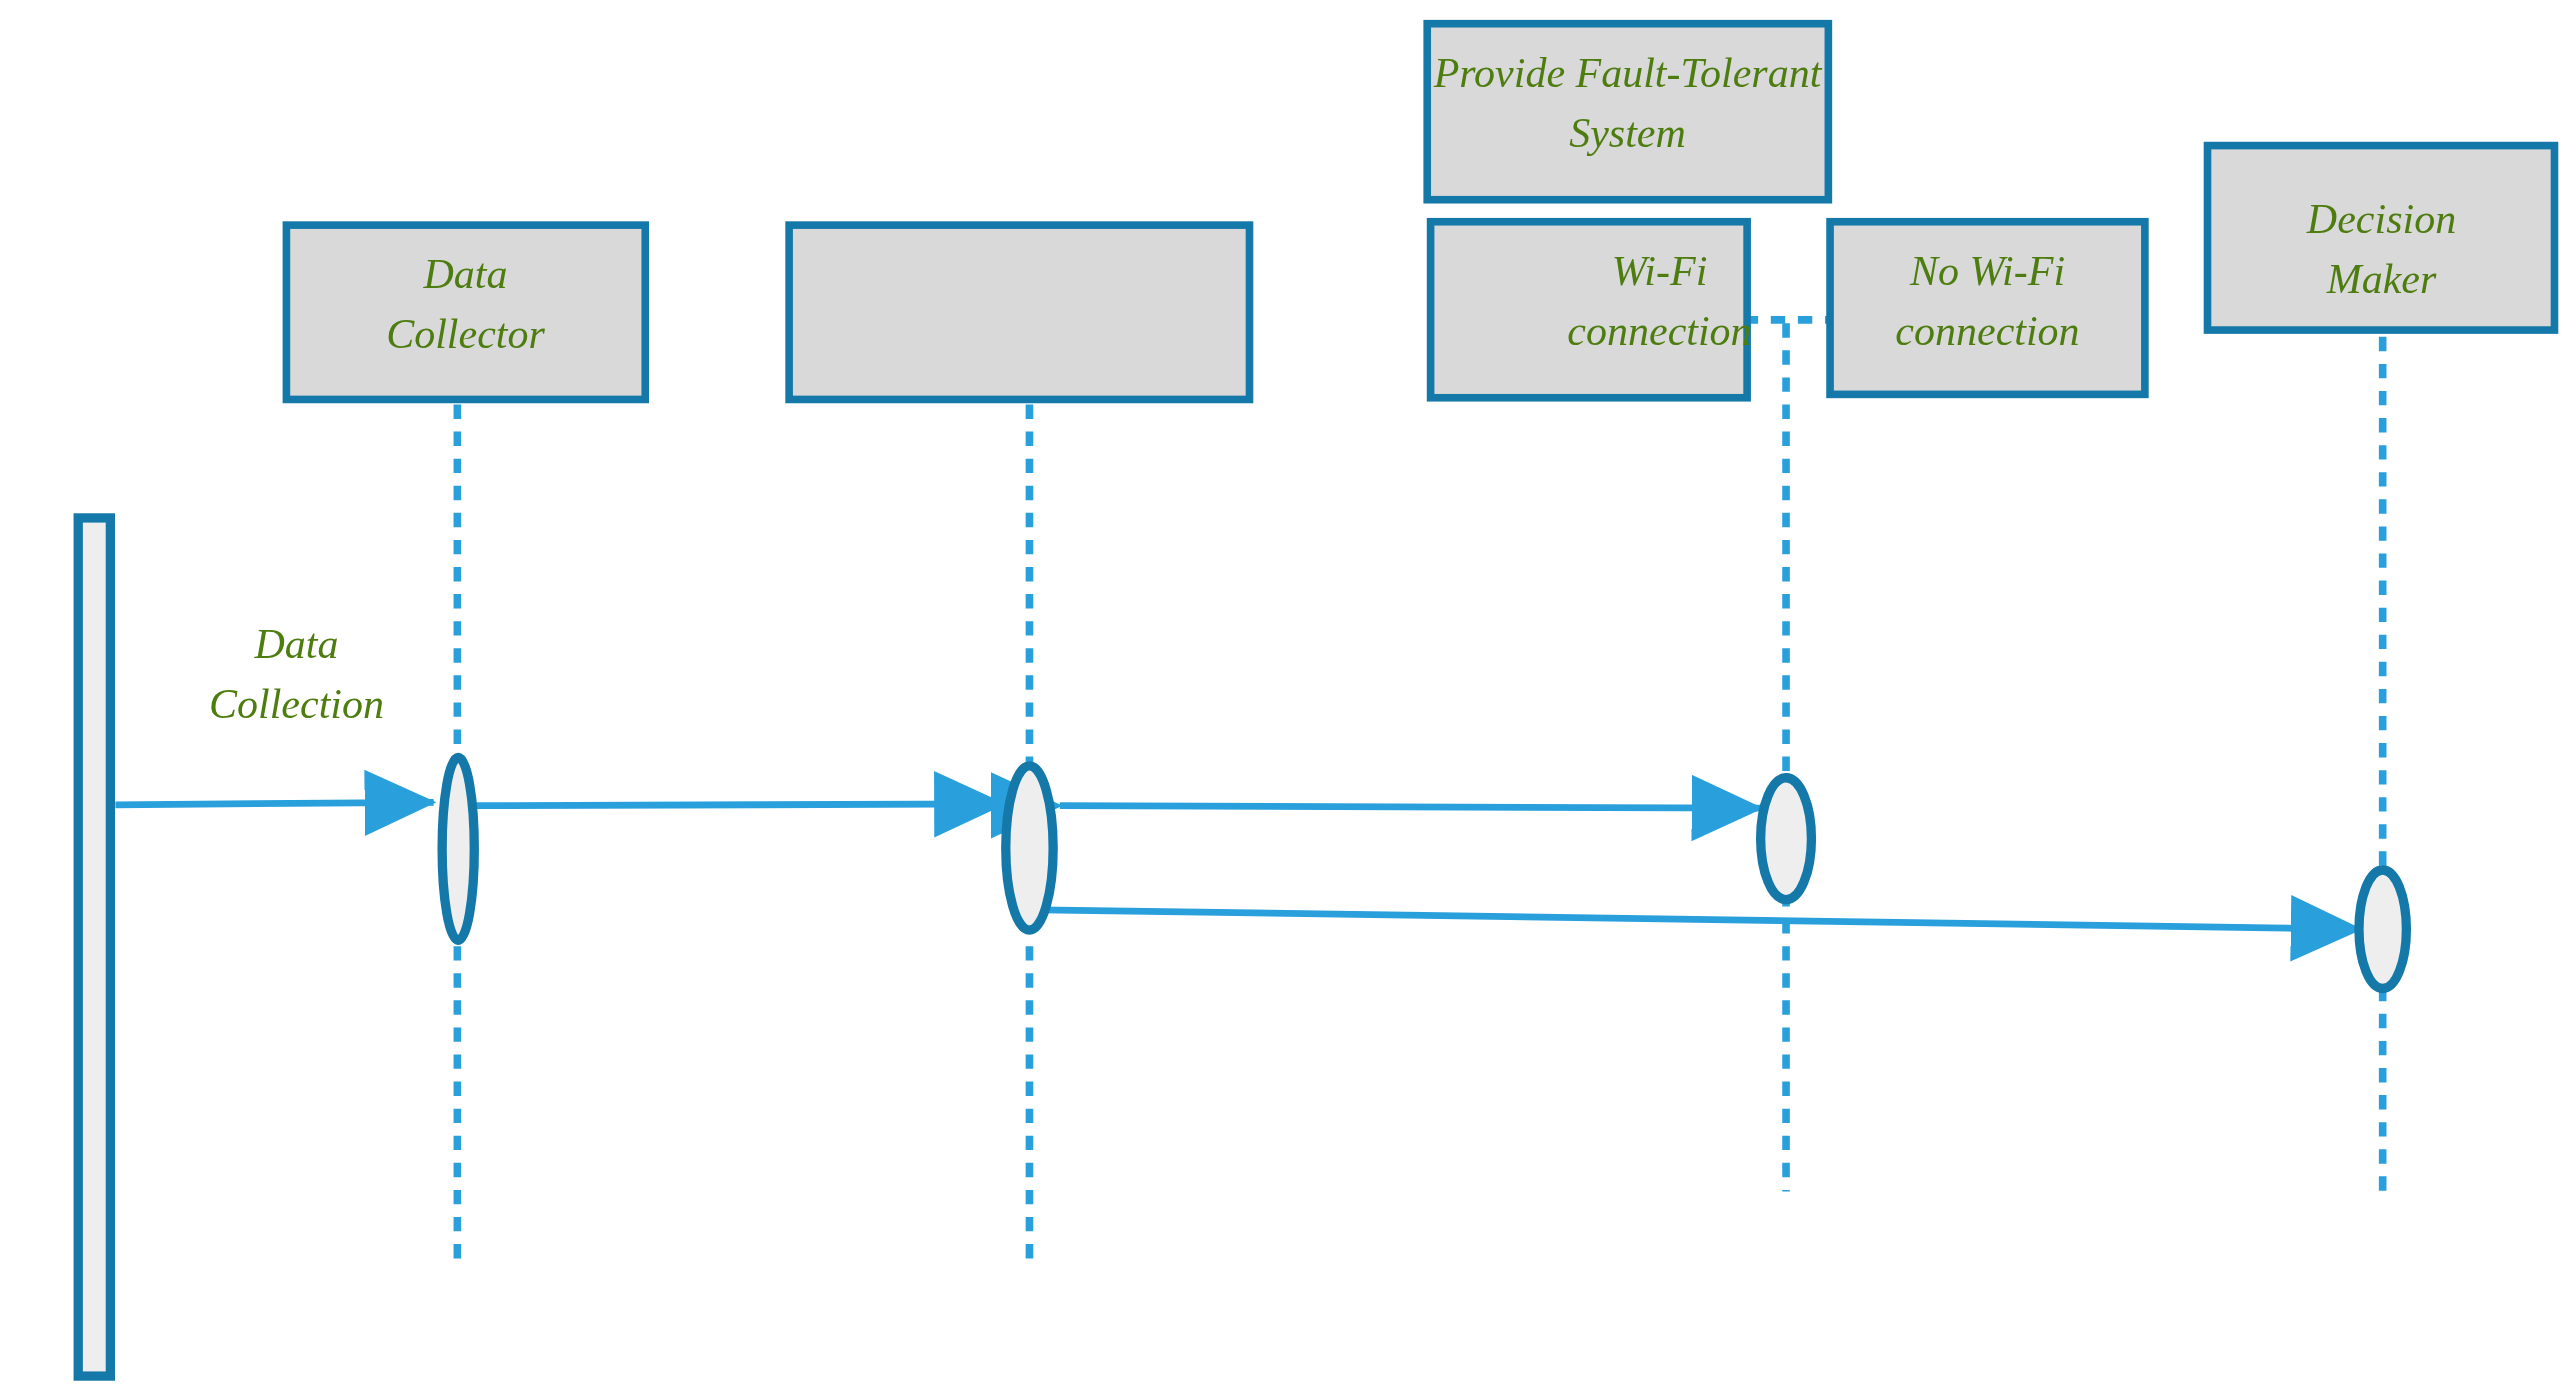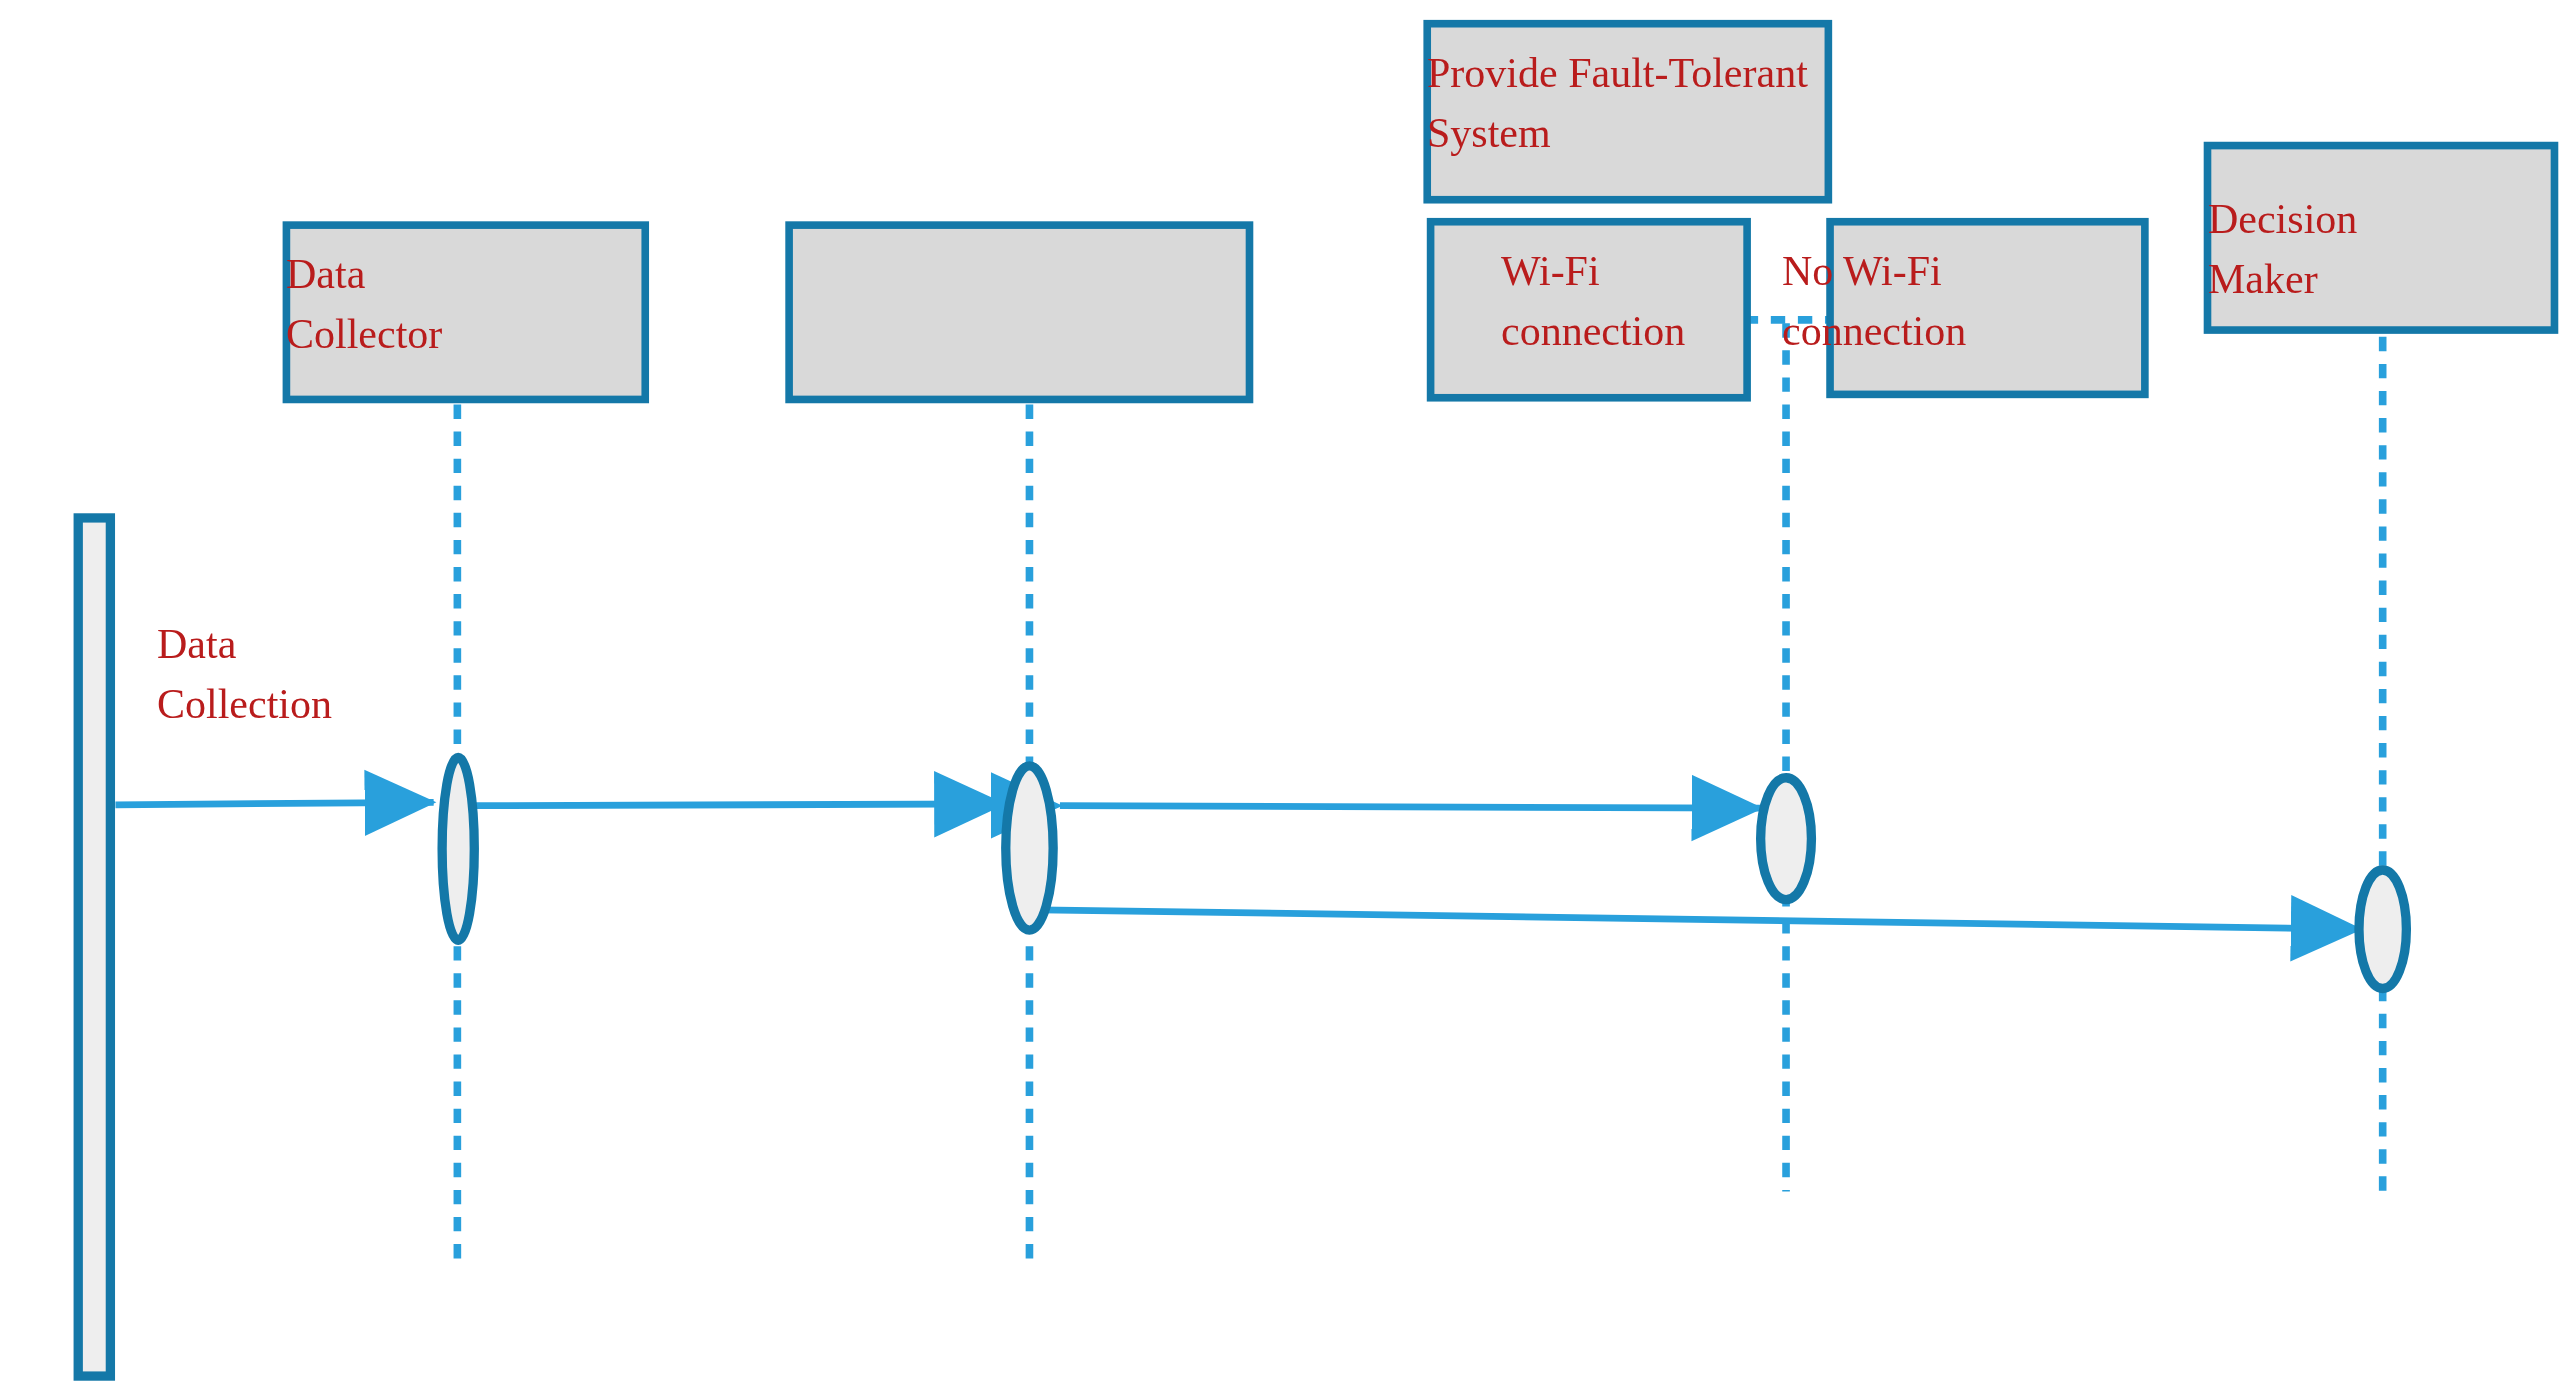--- a/index.html
+++ b/index.html
@@ -1,22 +1,22 @@
 <!DOCTYPE html>
 <html style="font-size:13.5px"><head>
 <meta charset="utf-8">
 <style>
   html,body{margin:0;padding:0;background:#ffffff;}
   body{width:2576px;height:1393px;position:relative;overflow:hidden;
        font-family:"Liberation Serif","DejaVu Serif",serif;}
   #stage{position:absolute;left:0;top:0;width:2576px;height:1393px;}
   svg#canvas{position:absolute;left:0;top:0;width:2576px;height:1393px;}
 
-  .lbl{position:absolute;color:#b91c1c;line-height:1.42;
-       font-family:"Liberation Serif","DejaVu Serif",serif;white-space:pre-line;}
+  .lbl{position:absolute;color:#4d7c0f;text-align:center;line-height:1.42;
+       font-family:"Liberation Serif","DejaVu Serif",serif;white-space:pre-line;font-style:italic;}
 
   .box-label{font-size:42px;}
   .actor-label{font-size:44px;}
   .msg-label{font-size:42px;}
 </style>
 </head>
 <body>
 
 <div id="stage">
 
@@ -70,21 +70,21 @@
   <div class="lbl box-label" style="left:286px; top:245px; width:359px;">Data
 Collector</div>
 
 
   <div class="lbl box-label" style="left:1427px; top:44px; width:401px;">Provide Fault-Tolerant
 System</div>
 
   <div class="lbl box-label" style="left:1501px; top:242px; width:317px;">Wi-Fi
 connection</div>
 
-  <div class="lbl box-label" style="left:1782px; top:242px; width:315px;">No Wi-Fi
+  <div class="lbl box-label" style="left:1830px; top:242px; width:315px;">No Wi-Fi
 connection</div>
 
   <div class="lbl box-label" style="left:2208px; top:166px; width:347px;margin-top:24px;">Decision
 Maker</div>
 
   <div class="lbl msg-label" style="left:157px; top:615px; width:279px;">Data
 Collection</div>
 
 
 

